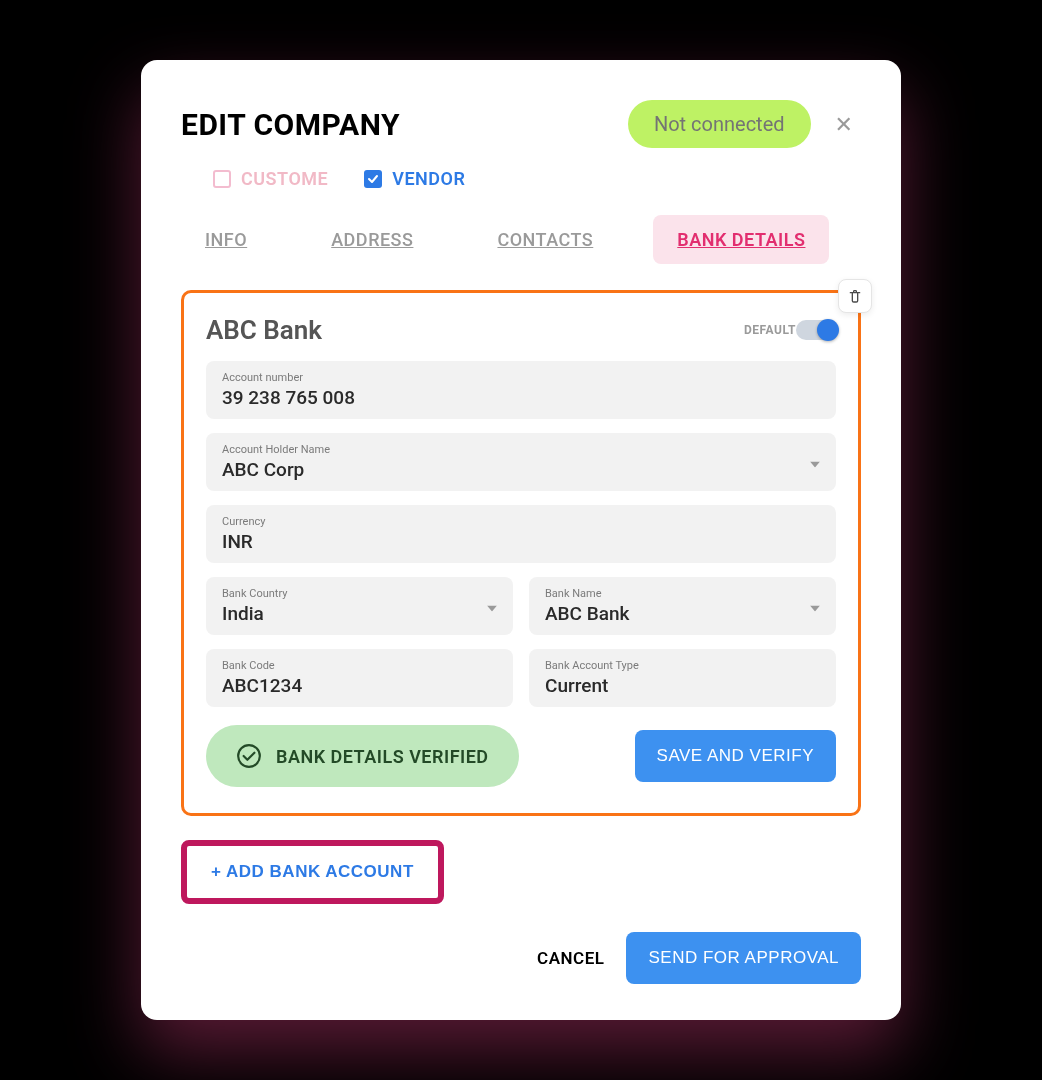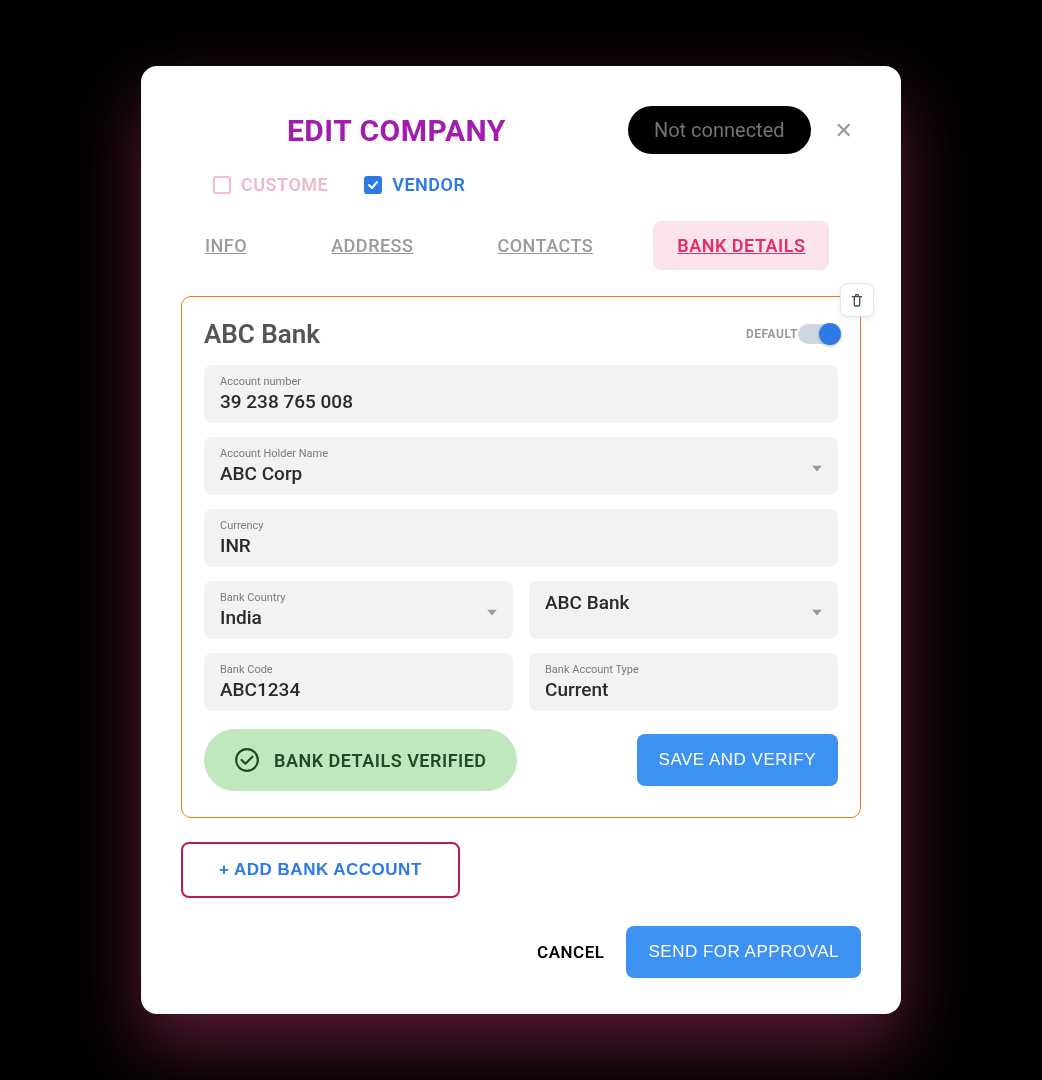--- a/index.html
+++ b/index.html
@@ -22,27 +22,26 @@
     }
     .modal-header {
       display: flex;
       align-items: center;
       gap: 16px;
       margin-bottom: 20px;
     }
     .modal-title {
       font-size: 30px;
       font-weight: 700;
-      color: #a21caf;
+      color: #000000;
       letter-spacing: 0.5px;
       flex: 1;
-      text-align: center;
     }
     .status-pill {
-      background: #000000;
+      background: #bef264;
       color: #747474;
       font-size: 20px;
       padding: 12px 26px;
       border-radius: 999px;
     }
     .close-btn {
       color: #9a9a9a;
       font-size: 22px;
       cursor: pointer;
       padding: 4px 8px;
@@ -85,21 +84,21 @@
       padding: 14px 24px;
       border-radius: 8px;
       text-decoration: underline;
     }
     .tab.active {
       background: #fbe3eb;
       color: #e22e6f;
       font-weight: 600;
     }
     .card {
-      border: 1px solid #f97316;
+      border: 3px solid #f97316;
       border-radius: 10px;
       padding: 22px 22px 26px 22px;
       position: relative;
       margin-bottom: 24px;
     }
     .trash-badge {
       position: absolute;
       top: -14px; right: -14px;
       width: 34px; height: 34px;
       background: #fff;
@@ -174,25 +173,25 @@
       color: #fff;
       border: none;
       border-radius: 8px;
       padding: 16px 22px;
       font-size: 17px;
       font-weight: 400;
       letter-spacing: 0.5px;
       cursor: pointer;
     }
     .add-bank {
-      border: 2px solid #be185d;
+      border: 6px solid #be185d;
       color: #2d7ae5;
       background: #fff;
       border-radius: 8px;
-      padding: 16px 36px;
+      padding: 16px 24px;
       font-size: 17px;
       font-weight: 600;
       letter-spacing: 0.5px;
       cursor: pointer;
     }
     .footer {
       display: flex; justify-content: flex-end; align-items: center; gap: 22px; margin-top: 28px;
     }
     .cancel-link {
       color: #000000; font-weight: 600; font-size: 17px; letter-spacing: 0.5px; cursor: pointer;
@@ -266,20 +265,21 @@
 
     <div class="row-2 row-2-wrap">
       <div class="field">
         <div class="field-label">Bank Country</div>
         <div class="field-value">India</div>
         <span class="caret"><svg viewBox="0 0 10 6">
               <path d="M0 0 L5 6 L10 0 Z"></path>
             </svg></span>
       </div>
       <div class="field">
+        <div class="field-label">Bank Name</div>
         <div class="field-value">ABC Bank</div>
         <span class="caret"><svg viewBox="0 0 10 6">
               <path d="M0 0 L5 6 L10 0 Z"></path>
             </svg></span>
       </div>
     </div>
 
     <div class="row-2">
       <div class="field">
         <div class="field-label">Bank Code</div>

